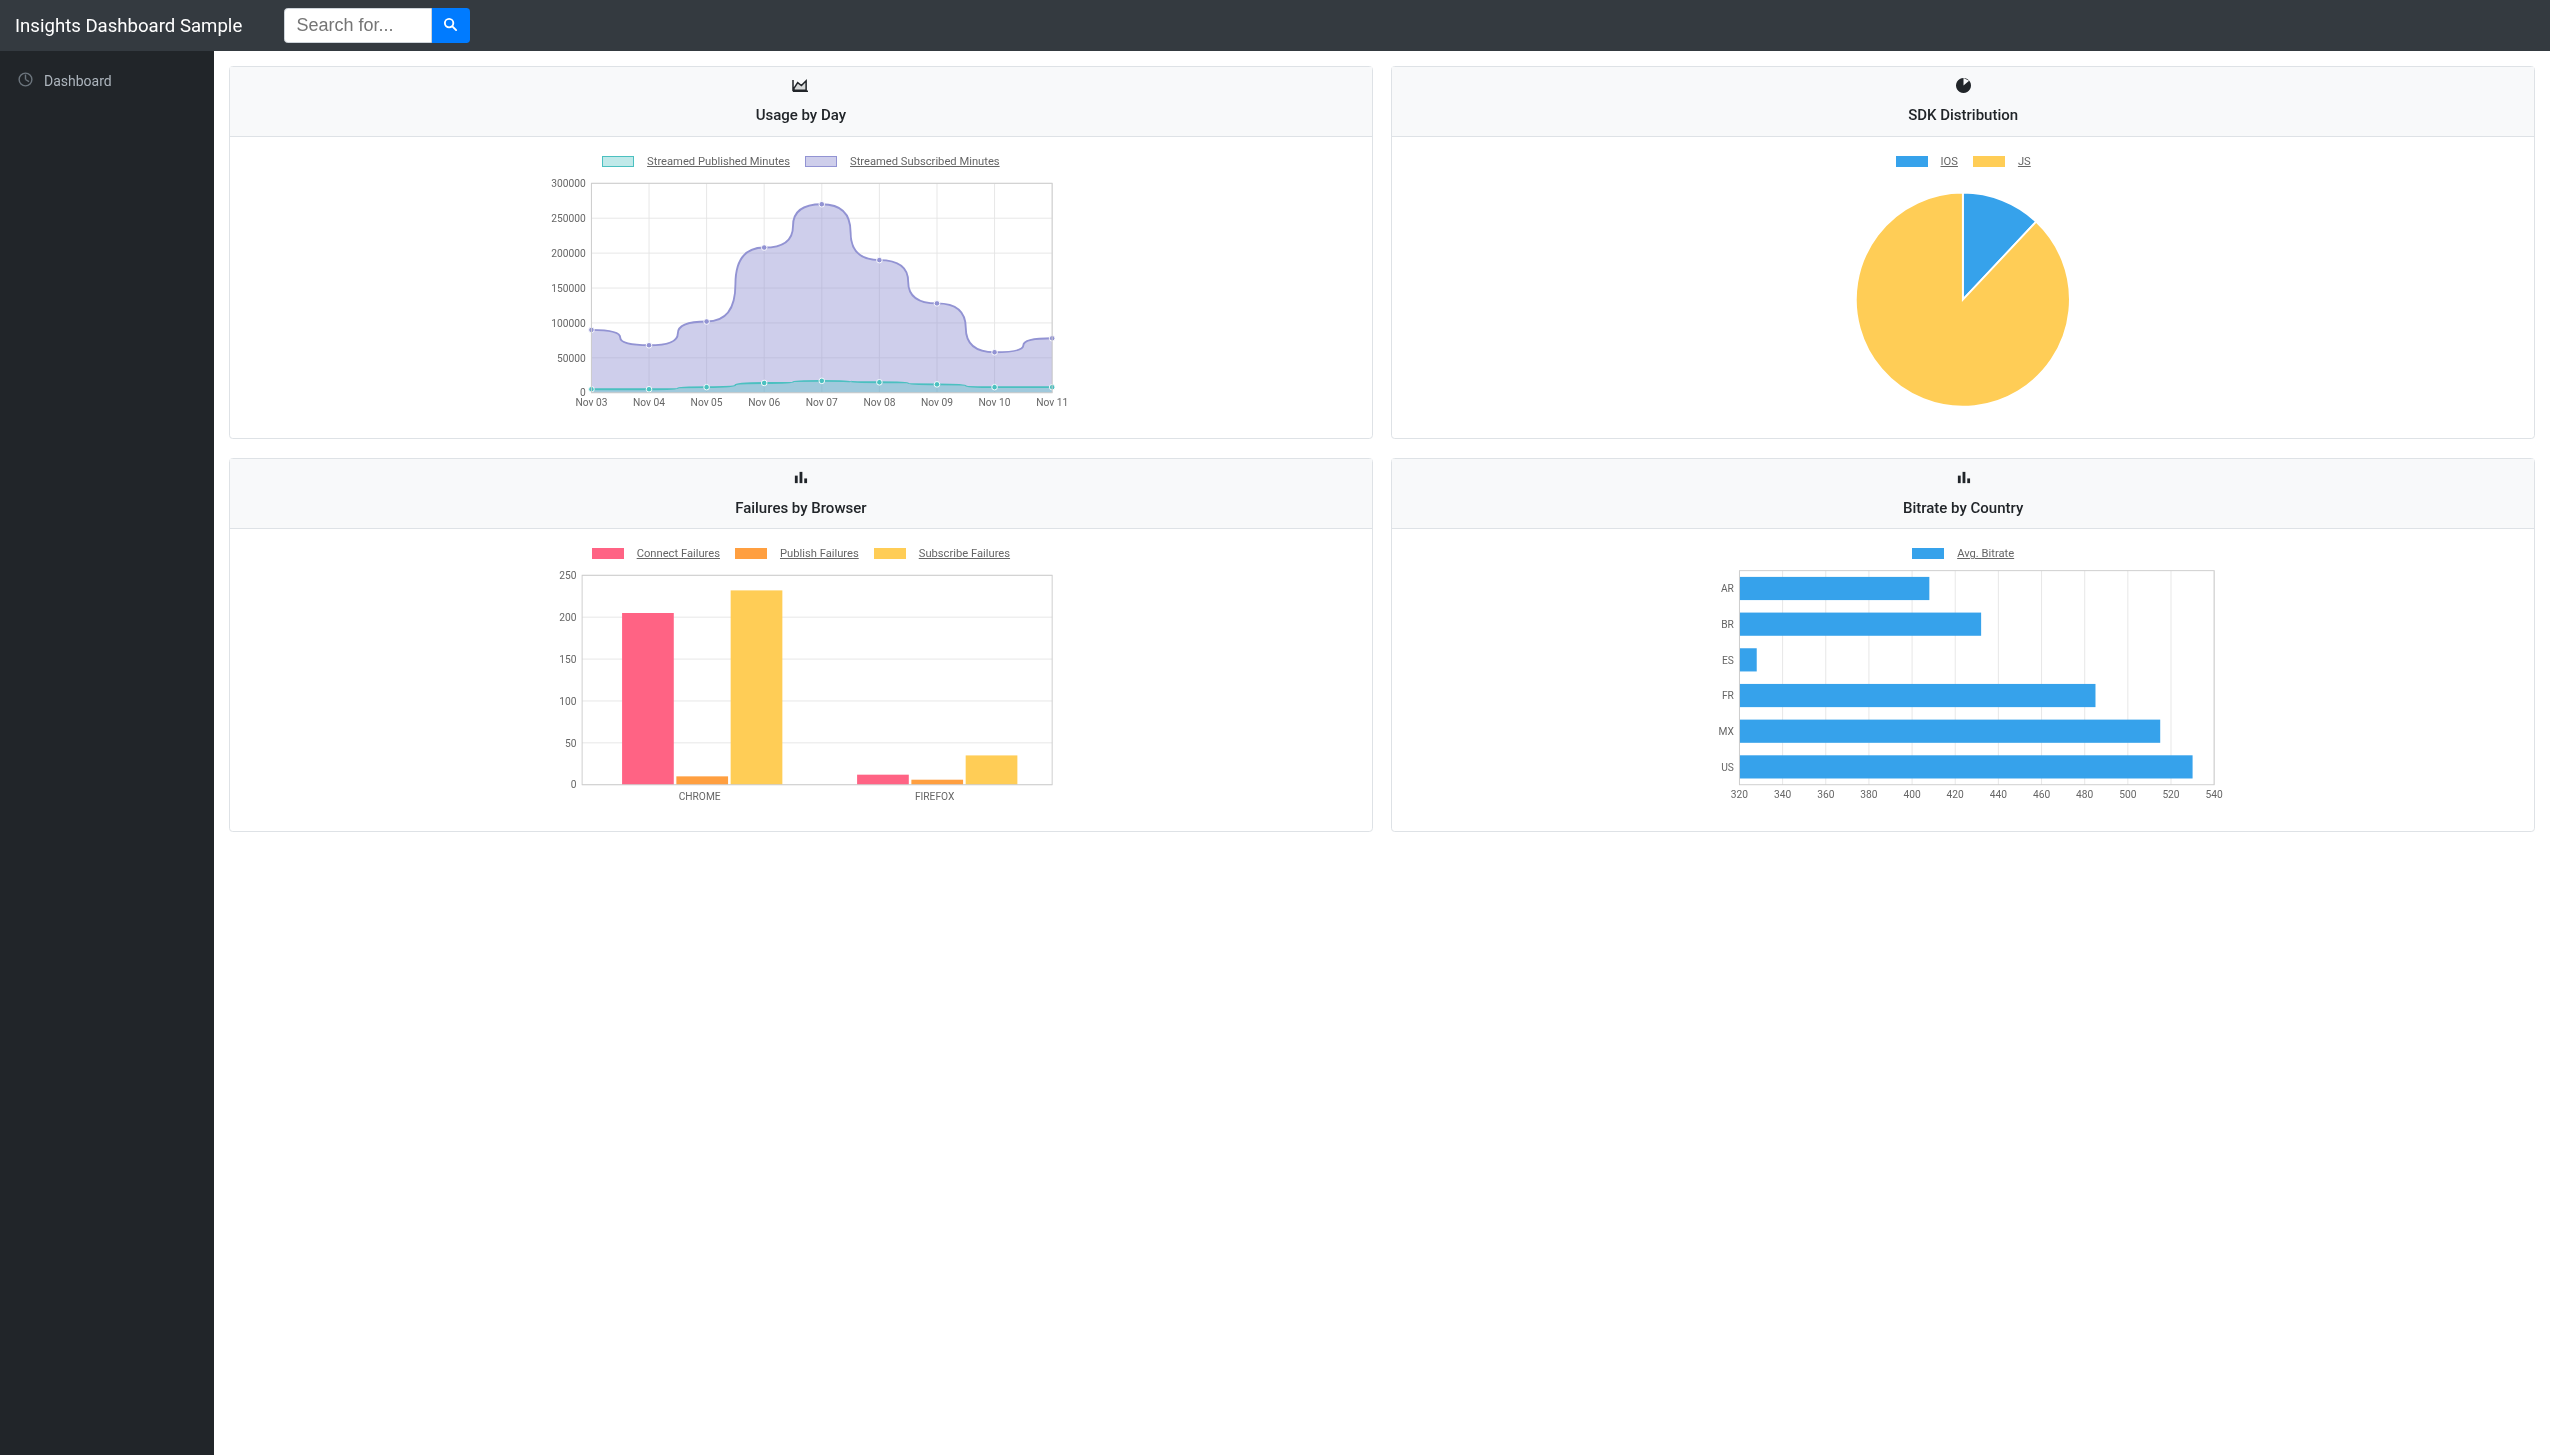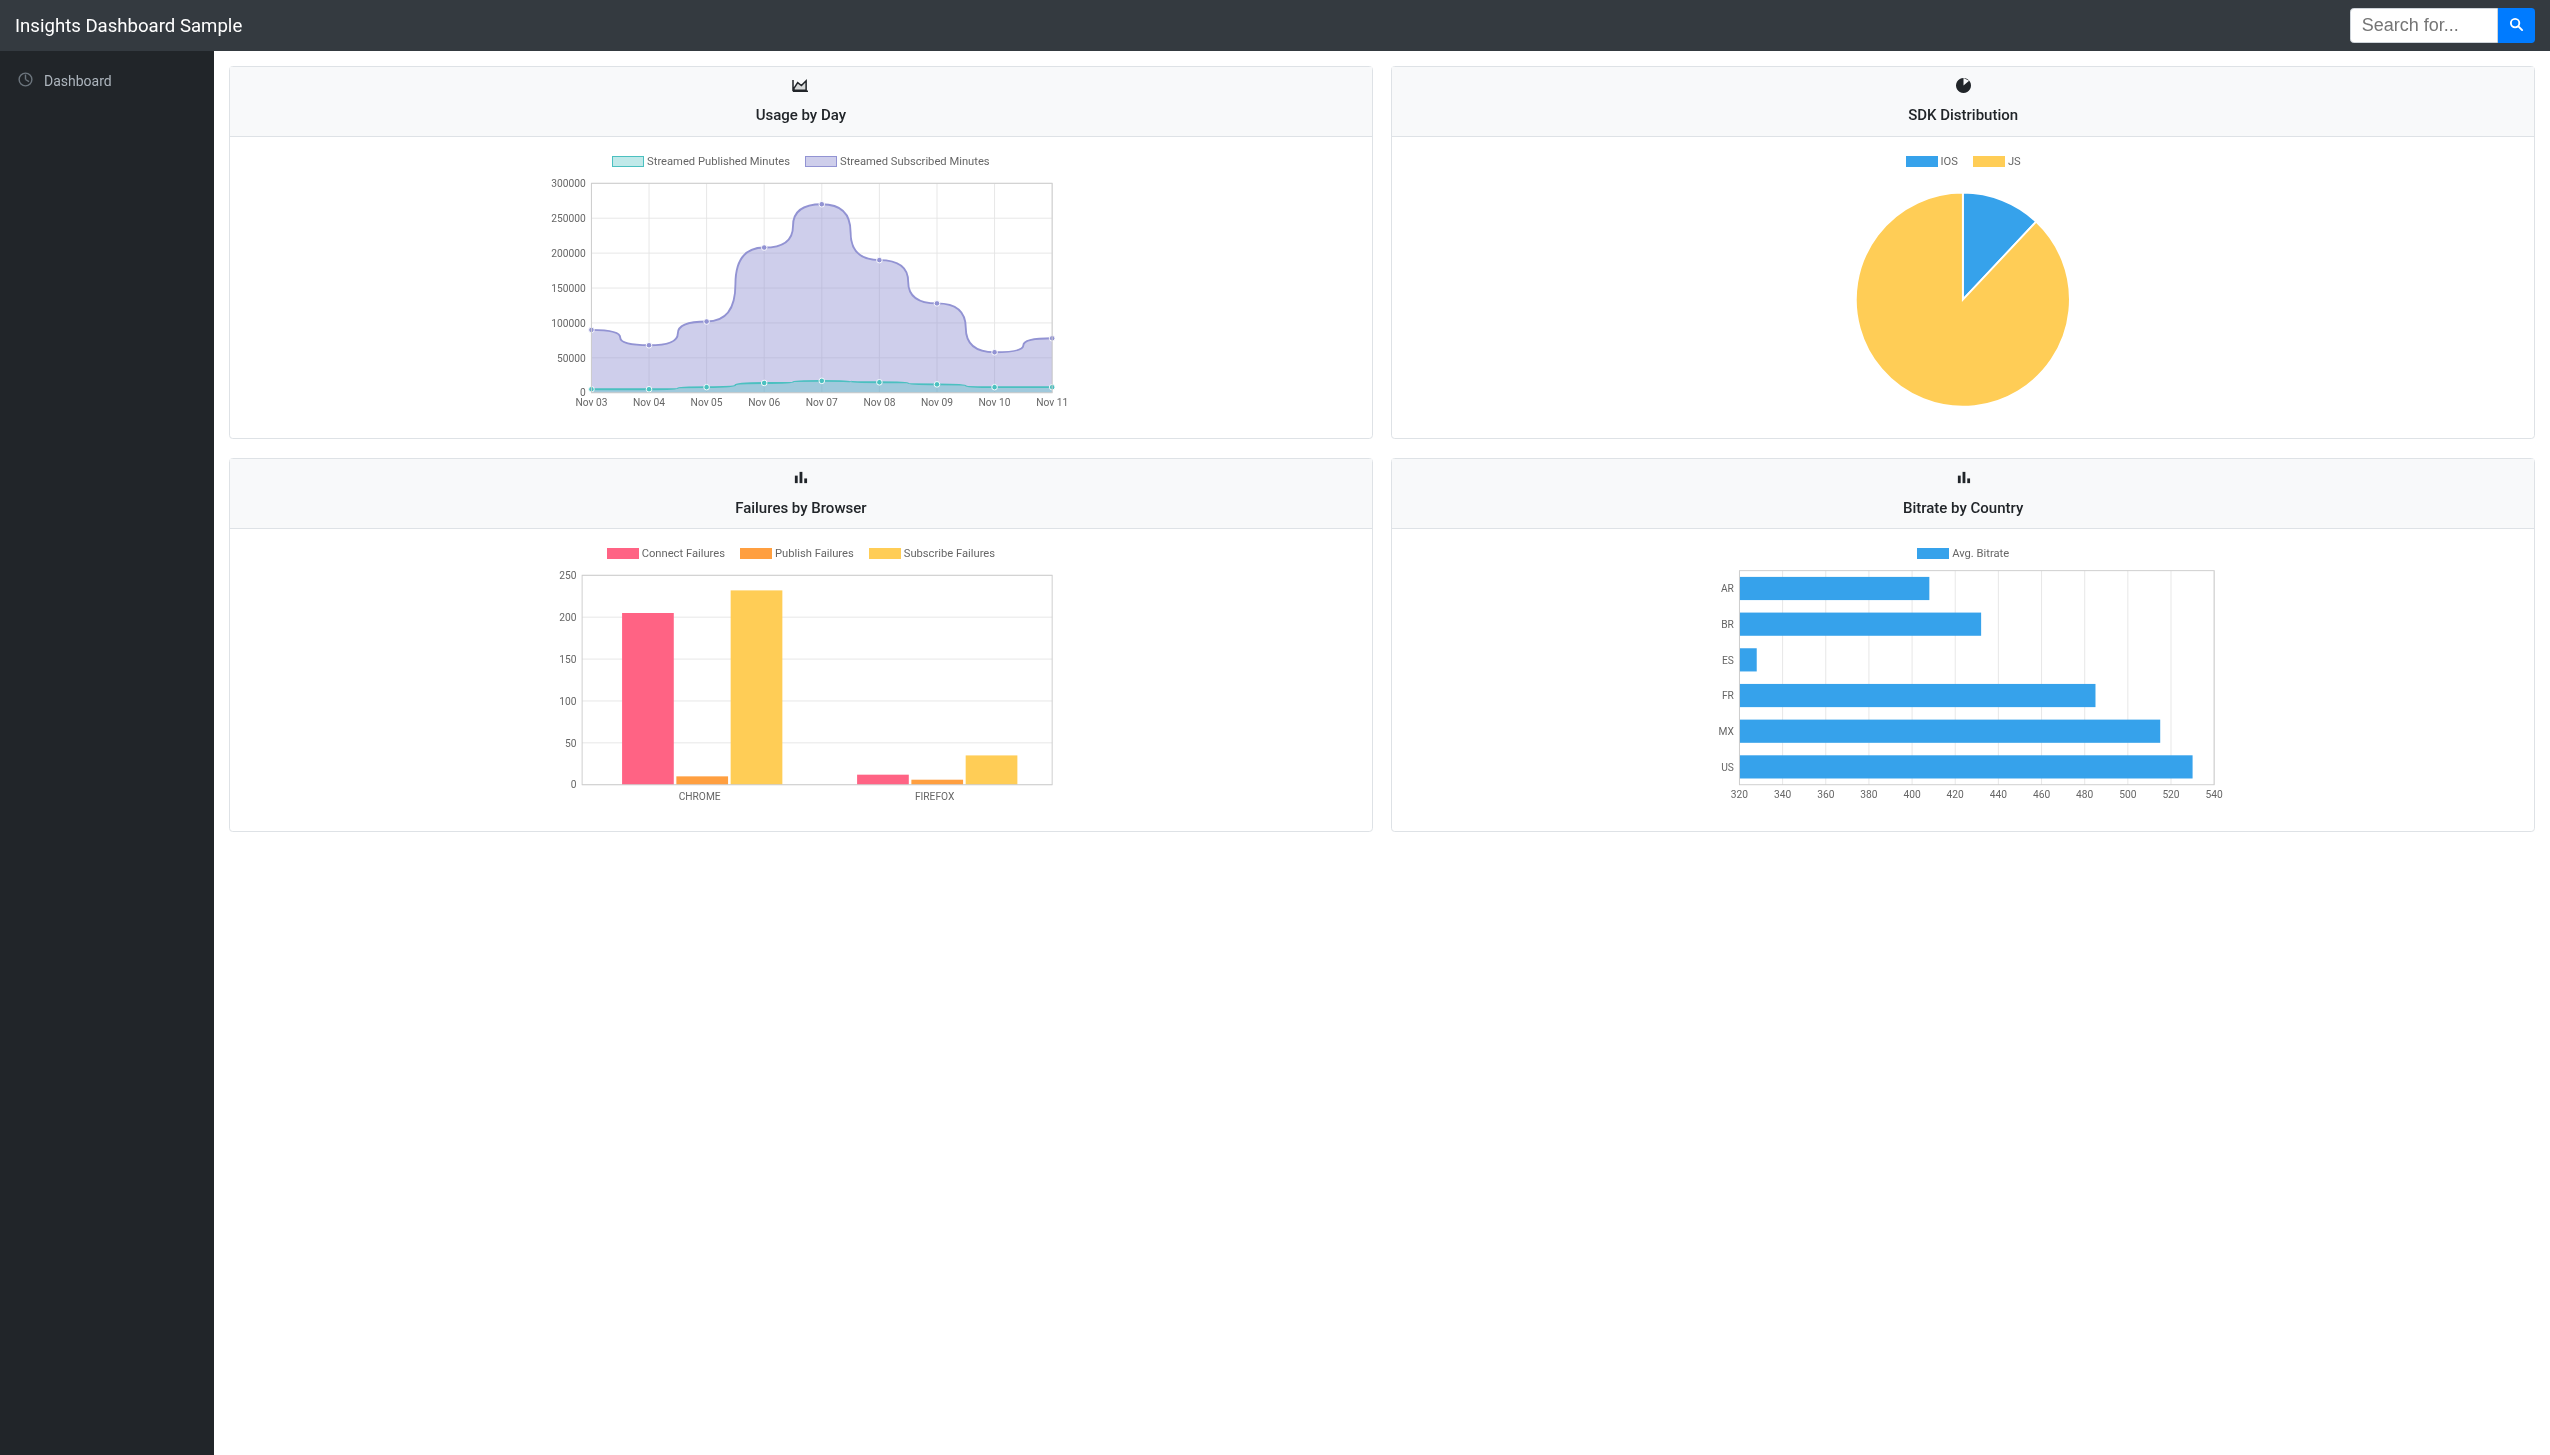--- a/index.html
+++ b/index.html
@@ -1,32 +1,32 @@
 <!DOCTYPE html>
 <html style="font-size:15px"><head>
 <meta charset="utf-8">
 <style>
 * { box-sizing: border-box; margin: 0; padding: 0; }
 body { font-family: -apple-system, BlinkMacSystemFont, "Segoe UI", Roboto, sans-serif; background: #fff; color: #212529; }
-.navbar { background: #343a40; color: #fff; display: flex; align-items: center; justify-content: space-between; padding: 11.2px 15px; height: 51px; }
+.navbar { background: #343a40; color: #fff; display: flex; align-items: center; padding: 11.2px 15px; height: 51px; }
 .navbar-title { font-size: 18.6px; font-weight: 400; }
 .search-wrap { display: flex; }
 .search-input { width: 148px; padding: 5.6px 11.2px; border: 0.9px solid #ced4da; border-radius: 3.7px 0 0 3.7px; font-size: 18px; outline: none; margin-left: 42px; }
 .search-btn { background: #007bff; border: none; border-radius: 0 3.7px 3.7px 0; padding: 5.6px 11.2px; cursor: pointer; display: flex; align-items: center; justify-content: center; }
 .layout { display: flex; }
 .sidebar { width: 214px; background: #212529; min-height: calc(100vh - 51px); padding-top: 11.2px; }
 .side-item { display: flex; align-items: center; gap: 10px; padding: 9.3px 17px; color: #adb5bd; cursor: pointer; font-size: 14px; }
 .main { flex: 1; padding: 15px; background: #fff; }
 .row { display: flex; gap: 18.6px; margin-bottom: 18.6px; }
 .card { border: 0.9px solid #dee2e6; border-radius: 3.7px; background: #fff; flex: 1; }
 .card-header { padding: 11.2px 15px; border-bottom: 0.9px solid #dee2e6; background: #f8f9fa; display: flex; align-items: center; gap: 9.3px; font-size: 15px; font-weight: 500; flex-direction: column; }
 .card-body { padding: 18.6px 15px; }
 svg text { font-family: inherit; }
 .legend { display: flex; justify-content: center; gap: 15px; font-size: 11.2px; color: #666; margin-bottom: 5.6px; flex-wrap: wrap; }
-.legend-item { display: flex; align-items: center; gap: 3px; }
+.legend-item { display: flex; align-items: center; gap: 13px; text-decoration: underline; }
 .swatch { width: 32px; height: 11.2px; }
 </style>
 </head>
 <body>
 
 <div class="navbar">
   <div class="navbar-title">Insights Dashboard Sample</div>
   <div class="search-wrap">
     <input class="search-input" placeholder="Search for..." style="">
     <button class="search-btn">

